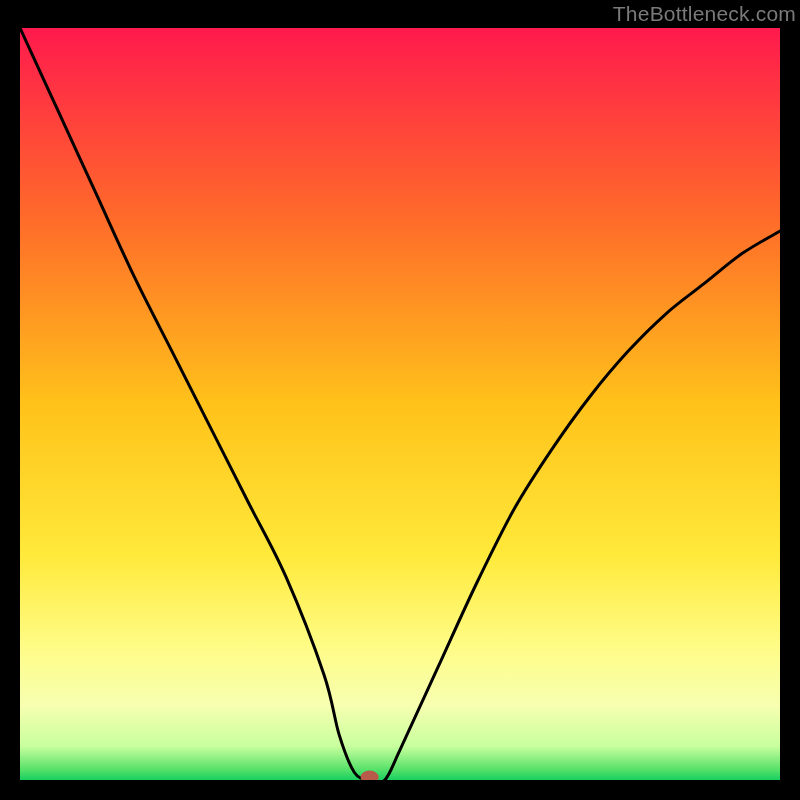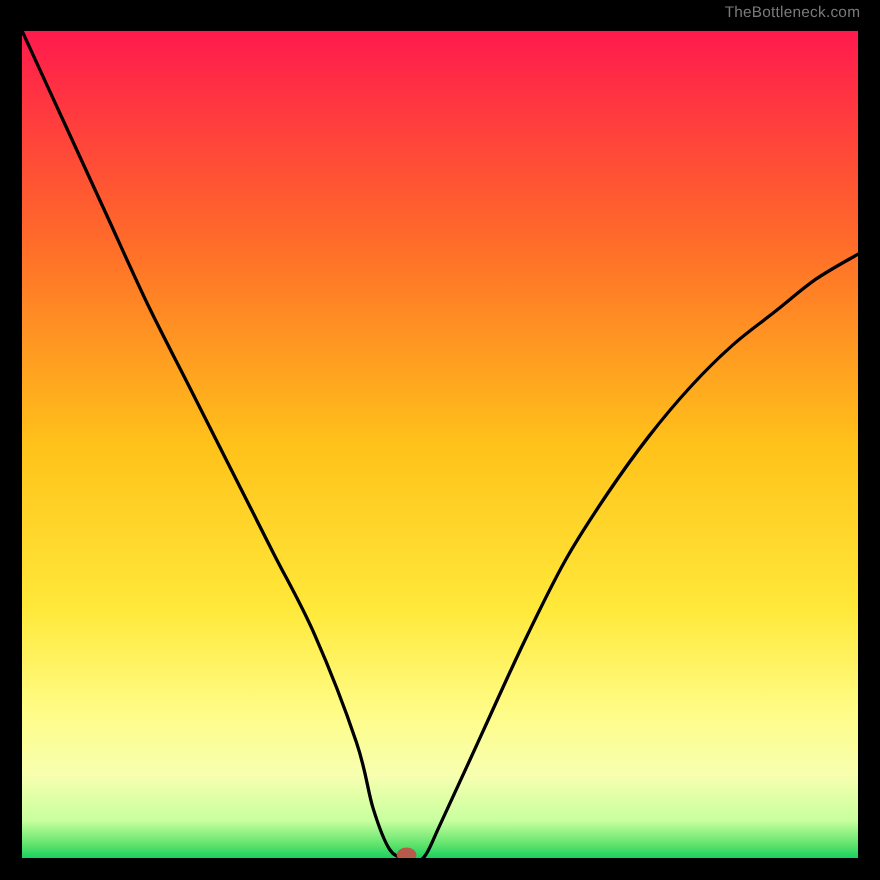--- a/index.html
+++ b/index.html
@@ -13,23 +13,23 @@
   }
   .outer {
     width: 800px;
     height: 800px;
     background: #000;
     position: relative;
   }
   .watermark {
     position: absolute;
     top: 2px;
-    right: 18px;
+    right: 4px;
     color: #7a7a7a;
-    font-size: 14px;
+    font-size: 21px;
     font-weight: 500;
     letter-spacing: 0.2px;
     z-index: 10;
   }
   .plot-wrap {
     position: absolute;
     left: 20px;
     top: 28px;
     width: 760px;
     height: 752px;

